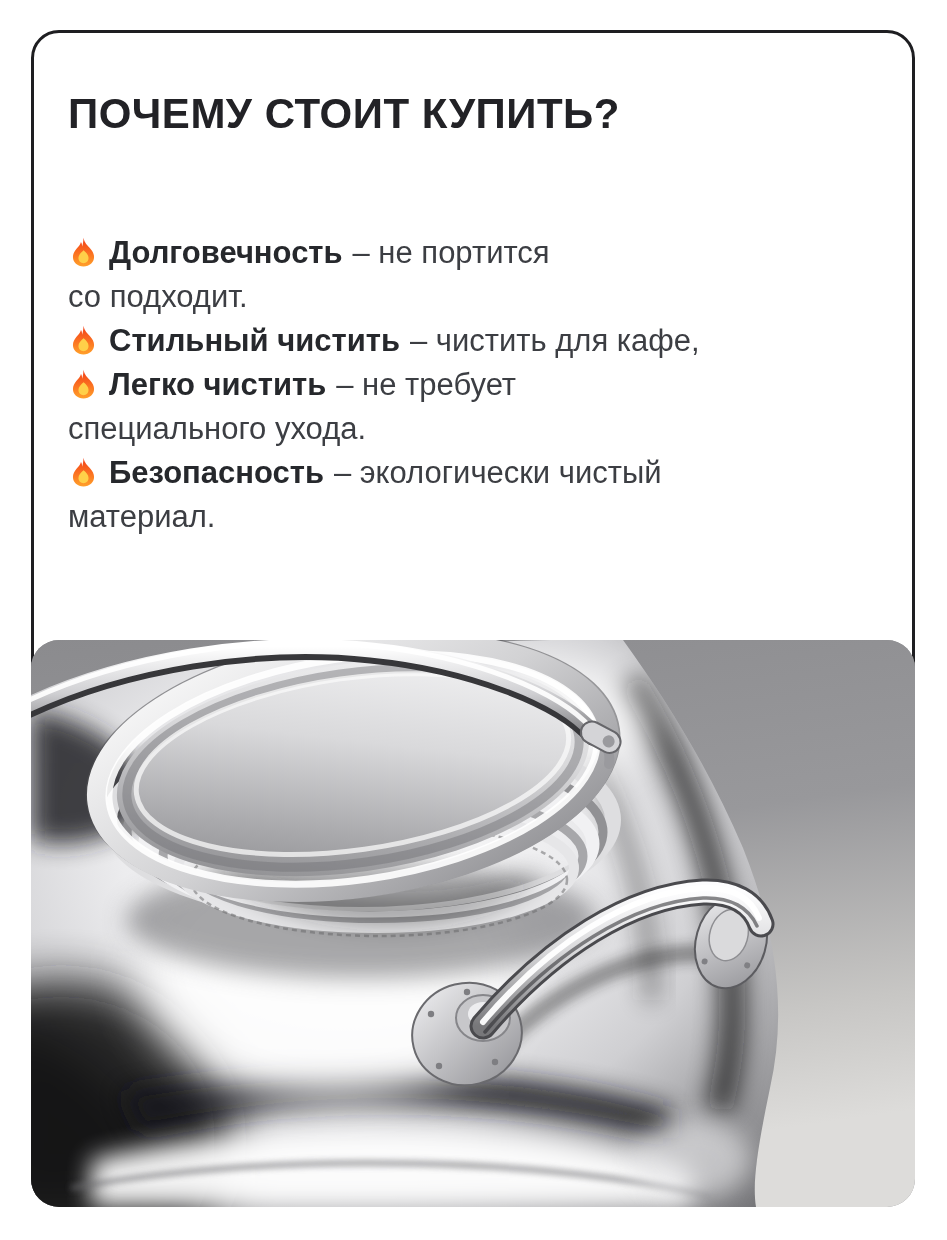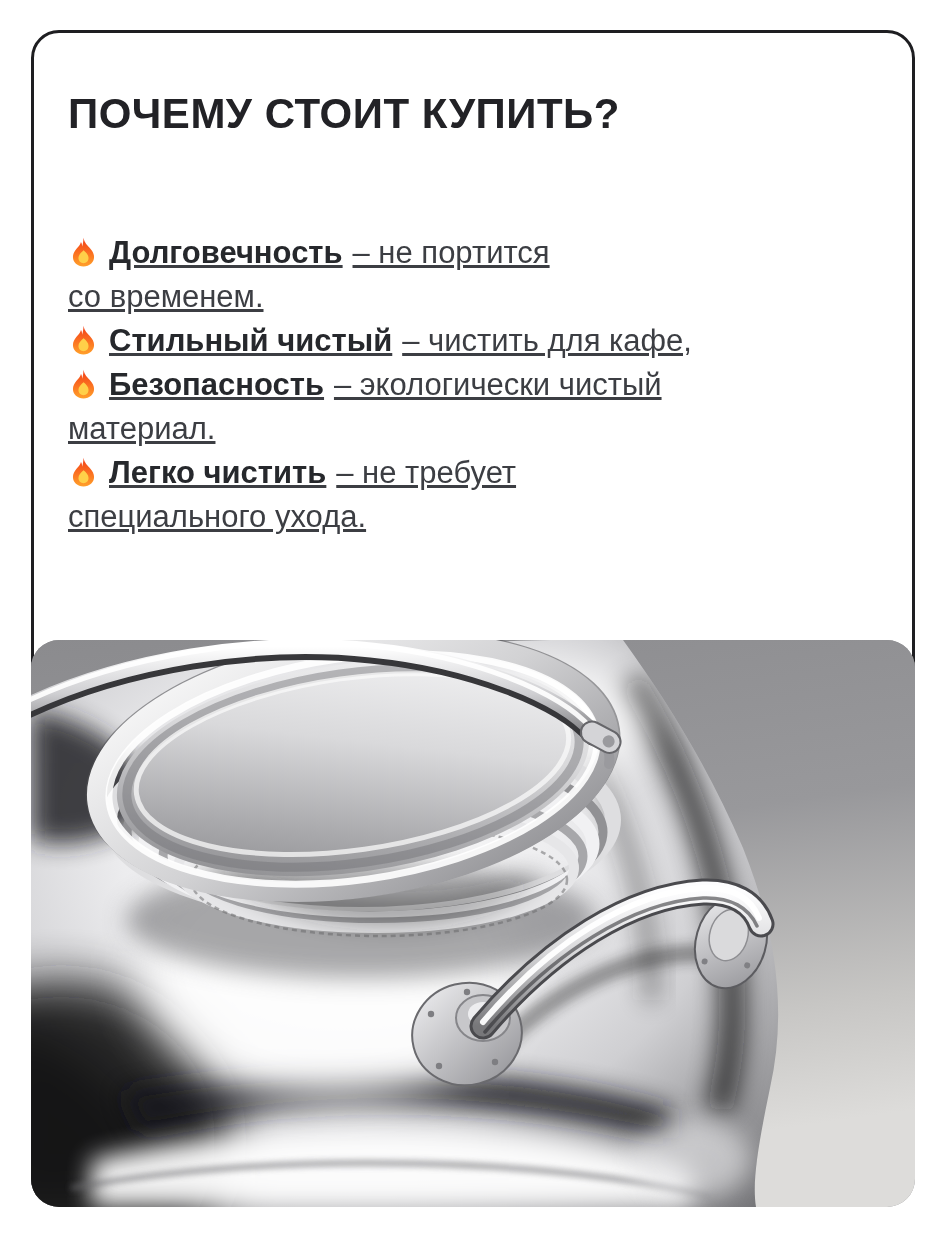--- a/index.html
+++ b/index.html
@@ -10,21 +10,21 @@
   .card{
     position:absolute;left:31px;top:30px;width:884px;height:757px;
     box-sizing:border-box;border:3px solid #1e1e21;border-radius:28px;
     background:#ffffff;padding:60px 34px 11px 34px;
   }
   .title{
     margin:0;font-size:42px;line-height:1.0;font-weight:700;
     color:#222226;letter-spacing:.5px;
   }
   .benefits{margin-top:96px;font-size:31px;line-height:44px;color:#3c3e43;}
-  .benefit{margin:0;text-decoration:underline;}
+  .benefit{margin:0;}
   .b-line1{white-space:nowrap;}
   .bold{font-weight:700;color:#26282c;}
   .rest{margin-left:.32em;}
   .flame{display:inline-block;width:31px;height:31px;vertical-align:-4px;margin-right:10px;}
   .flame svg{width:31px;height:31px;display:block;}
 
   
   .photo{
     position:absolute;left:31px;top:640px;width:884px;height:567px;
     border-radius:28px;overflow:hidden;background:#8e8e90;
@@ -53,41 +53,41 @@
 
   <section class="card">
     <h1 class="title">ПОЧЕМУ СТОИТ КУПИТЬ?</h1>
 
     <div class="benefits">
 
       <p class="benefit">
         <span class="b-line1"><span class="flame"><svg>
                 <use href="#flame-sym"></use>
               </svg></span><span class="bold">Долговечность</span><span class="rest">– не портится</span></span>
-        <span class="b-line2" style="display:block">со временем.</span>
-      </p>
-
-      <p class="benefit">
-        <span class="b-line1"><span class="flame"><svg>
-                <use href="#flame-sym"></use>
-              </svg></span><span class="bold">Стильный чистый</span><span class="rest">– чистить для кафе,</span></span>
+        <span class="b-line2" style="display:block">со подходит.</span>
+      </p>
+
+      <p class="benefit">
+        <span class="b-line1"><span class="flame"><svg>
+                <use href="#flame-sym"></use>
+              </svg></span><span class="bold">Стильный чистить</span><span class="rest">– чистить для кафе,</span></span>
+      </p>
+
+      <p class="benefit">
+        <span class="b-line1"><span class="flame"><svg>
+                <use href="#flame-sym"></use>
+              </svg></span><span class="bold">Легко чистить</span><span class="rest">– не требует</span></span>
+        <span class="b-line2" style="display:block">специального ухода.</span>
       </p>
 
       <p class="benefit">
         <span class="b-line1"><span class="flame"><svg>
                 <use href="#flame-sym"></use>
               </svg></span><span class="bold">Безопасность</span><span class="rest">– экологически чистый</span></span>
         <span class="b-line2" style="display:block">материал.</span>
-      </p>
-
-      <p class="benefit">
-        <span class="b-line1"><span class="flame"><svg>
-                <use href="#flame-sym"></use>
-              </svg></span><span class="bold">Легко чистить</span><span class="rest">– не требует</span></span>
-        <span class="b-line2" style="display:block">специального ухода.</span>
       </p>
 
     </div>
   </section>
 
   <figure class="photo" style="margin:0" role="img" aria-label="Close-up photo of a polished stainless steel milk can with wire lid handle and riveted side handle on a gray background">
     <svg width="884" height="567" viewBox="0 0 884 567">
       <defs>
         <linearGradient id="pbg" x1="0" y1="0" x2="0.22" y2="1">
           <stop offset="0" stop-color="#8b8b8e"></stop>

